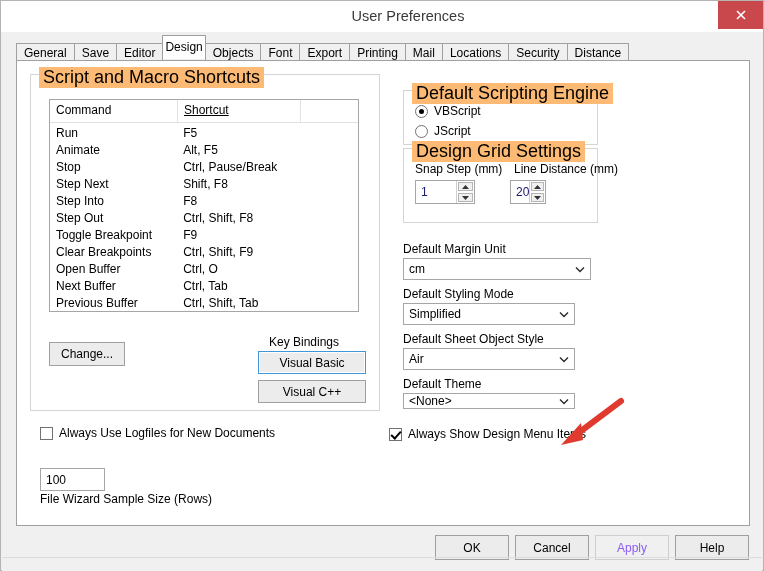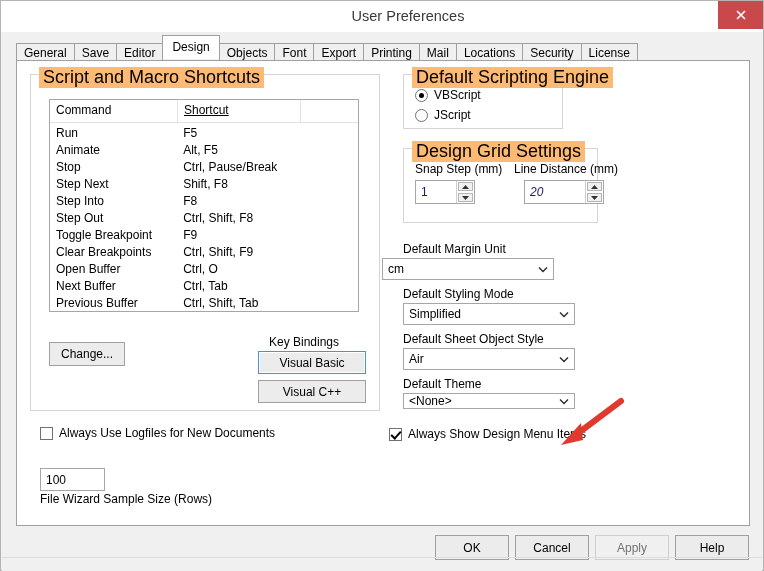--- a/index.html
+++ b/index.html
@@ -76,21 +76,21 @@
     top: 2px;
     cursor: pointer;
     white-space: nowrap;
   }
   .tab.active {
     background: #ffffff;
     height: 24px;
     line-height: 22px;
     top: -2px;
     z-index: 5;
-    padding: 0 9px;
+    padding: 0 2px;
     border-color: #a0a0a0;
   }
 
   
   #tabpanel {
     position: absolute;
     left: 15px; top: 59px;
     width: 734px; height: 466px;
     box-sizing: border-box;
     border: 1px solid #a0a0a0;
@@ -170,21 +170,21 @@
     display: flex;
     align-items: center;
     justify-content: center;
   }
   .btn.focused {
     border: 1px solid #3f96d8;
     box-shadow: inset 0 0 0 1px #ffffff;
     background: #ececec;
   }
   .btn.disabled {
-    color: #737373;
+    color: #8b5cf6;
     border-color: #cfcfcf;
     background: #f0f0f0;
     cursor: default;
   }
 
   
   .lbl {
     position: absolute;
     font-size: 12px;
     color: #000;
@@ -361,21 +361,21 @@
     <div class="tab"><span>Save</span></div>
     <div class="tab"><span>Editor</span></div>
     <div class="tab active"><span>Design</span></div>
     <div class="tab"><span>Objects</span></div>
     <div class="tab"><span>Font</span></div>
     <div class="tab"><span>Export</span></div>
     <div class="tab"><span>Printing</span></div>
     <div class="tab"><span>Mail</span></div>
     <div class="tab"><span>Locations</span></div>
     <div class="tab"><span>Security</span></div>
-    <div class="tab"><span>License</span></div>
+    <div class="tab"><span>Distance</span></div>
   </div>
 
   <div id="tabpanel">
 
     <div class="group" style="left:13px; top:13px; width:350px; height:337px;">
       <div class="legend">Script and Macro Shortcuts</div>
 
       <div id="shortcut-list">
         <div id="list-header">
           <div class="hcell c0">Command</div>
@@ -441,21 +441,21 @@
 
     <div class="check-row" style="left:23px; top:365px;">
       <span class="checkbox"></span>
       <span>Always Use Logfiles for New Documents</span>
     </div>
 
     <div class="lbl" style="left:23px; top:391px;margin-top:40px;">File Wizard Sample Size (Rows)</div>
 
     <div class="textbox" style="left:23px; top:407px; width:65px; height:23px;">100</div>
 
-    <div class="group" style="left:386px; top:13px; width:160px; height:55px;">
+    <div class="group" style="left:386px; top:29px; width:195px; height:55px;">
       <div class="legend">Default Scripting Engine</div>
       <div class="radio-row" style="left:11px; top:13px;">
         <span class="radio checked"></span>
         <span>VBScript</span>
       </div>
       <div class="radio-row" style="left:11px; top:33px;">
         <span class="radio"></span>
         <span>JScript</span>
       </div>
     </div>
@@ -474,39 +474,39 @@
           </div>
           <div class="sp-btn">
             <svg width="7" height="4" viewBox="0 0 7 4">
                 <path d="M0 0 L7 0 L3.5 4 Z" fill="#333"></path>
               </svg>
           </div>
         </div>
       </div>
 
       <div class="lbl" style="left:110px; top:13px;">Line Distance (mm)</div>
-      <div class="spinner" style="left:120px; top:31px; width:80px; height:24px;font-style:italic;">
+      <div class="spinner" style="left:106px; top:31px; width:36px; height:24px;">
         <div class="sp-value">20</div>
         <div class="sp-btns">
           <div class="sp-btn">
             <svg width="7" height="4" viewBox="0 0 7 4">
                 <path d="M3.5 0 L7 4 L0 4 Z" fill="#333"></path>
               </svg>
           </div>
           <div class="sp-btn">
             <svg width="7" height="4" viewBox="0 0 7 4">
                 <path d="M0 0 L7 0 L3.5 4 Z" fill="#333"></path>
               </svg>
           </div>
         </div>
       </div>
     </div>
 
     <div class="lbl" style="left:386px; top:181px;">Default Margin Unit</div>
-    <div class="combo" style="left:365px; top:197px; width:172px; height:22px;">
+    <div class="combo" style="left:386px; top:197px; width:188px; height:22px;">
       <span class="cb-text">cm</span>
       <span class="cb-arrow">
         <svg width="10" height="7" viewBox="0 0 10 7">
             <path d="M1 1.5 L5 5.5 L9 1.5" stroke="#2b2b2b" stroke-width="1.4" fill="none"></path>
           </svg>
       </span>
     </div>
 
     <div class="lbl" style="left:386px; top:226px;">Default Styling Mode</div>
     <div class="combo" style="left:386px; top:242px; width:172px; height:22px;">

